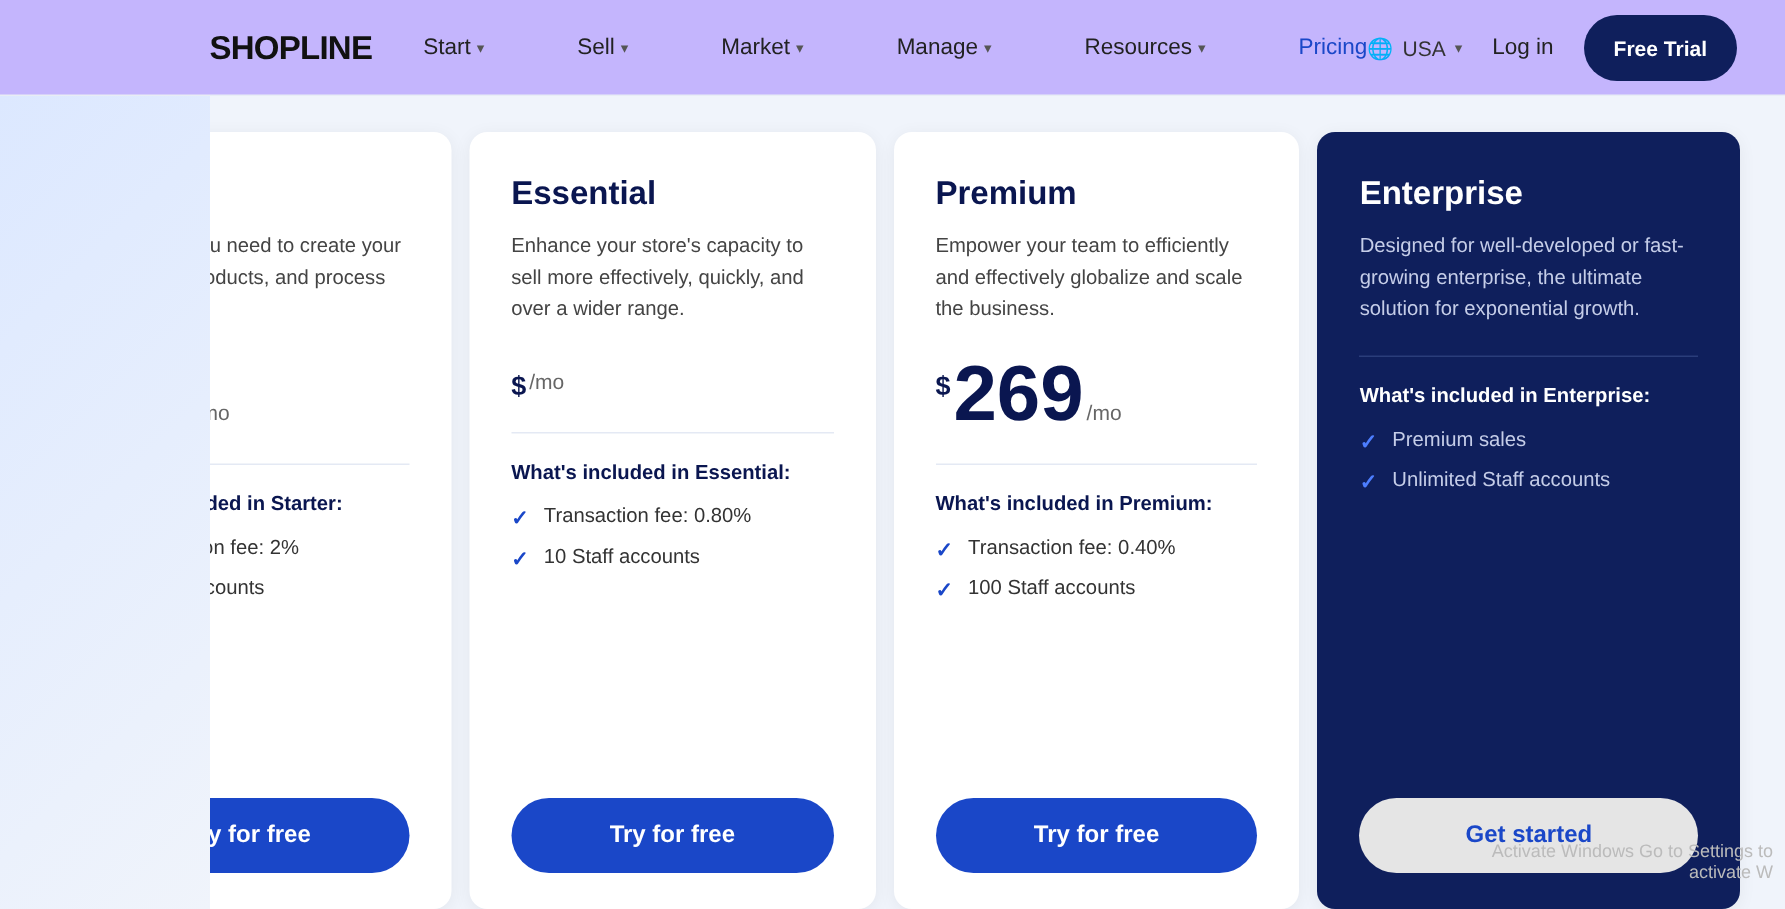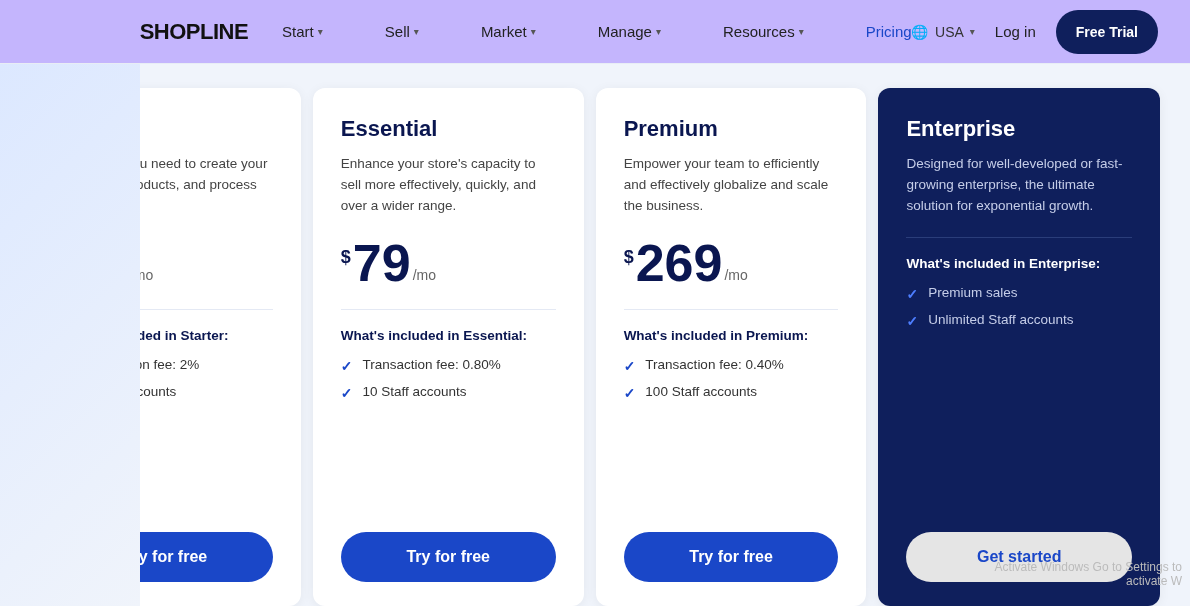--- a/index.html
+++ b/index.html
@@ -148,21 +148,20 @@
         </li>
       </ul>
       <button class="cta-btn">Try for free</button>
     </div>
 
     <div class="card">
       <div class="card-title">Essential</div>
       <div class="card-desc">Enhance your store's capacity to sell more effectively, quickly, and over a wider range.</div>
       <div class="price-row">
         <span class="price-dollar">$</span>
-        <span class="price-num">79</span>
         <span class="price-mo">/mo</span>
       </div>
       <div class="divider"></div>
       <div class="included-title">What's included in Essential:</div>
       <ul class="feature-list">
         <li class="feature-item">
           <span class="check-icon">✓</span>
           <span>Transaction fee: 0.80%</span>
         </li>
         <li class="feature-item">

